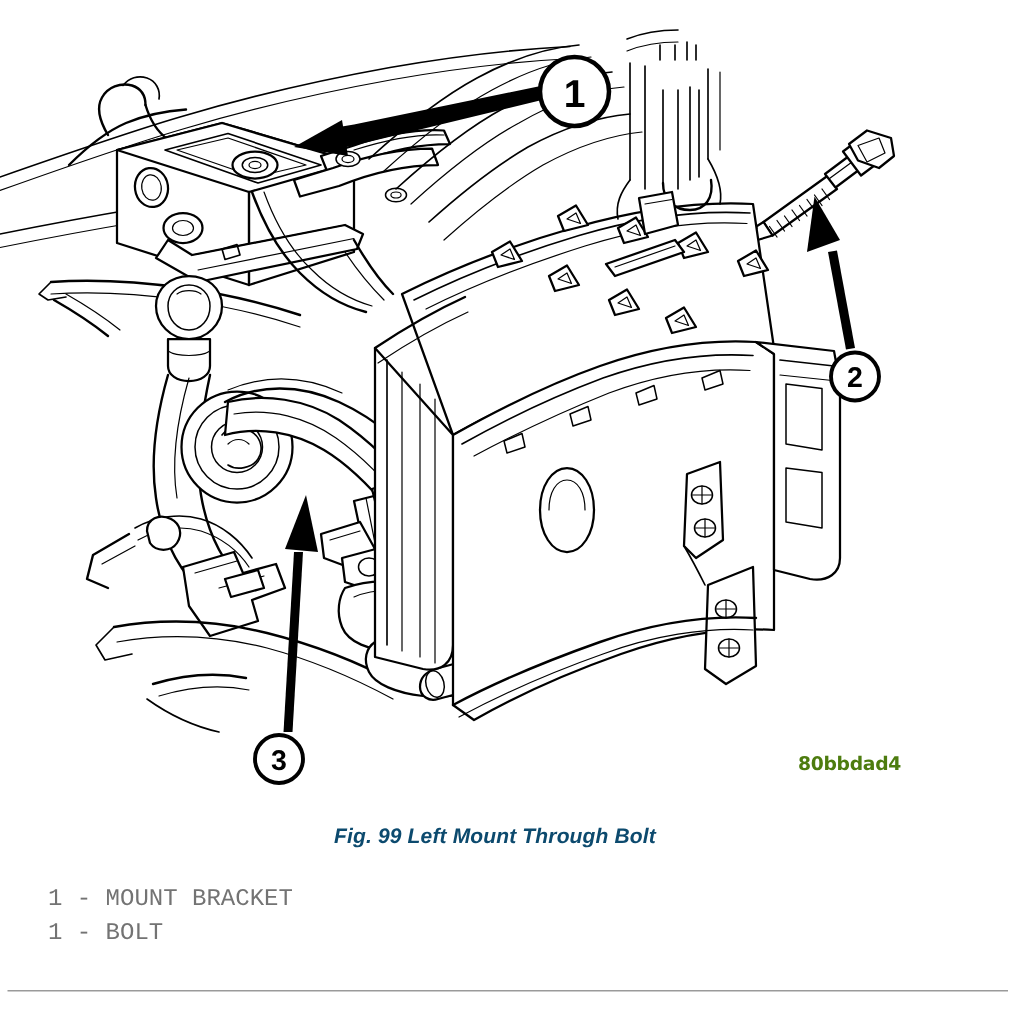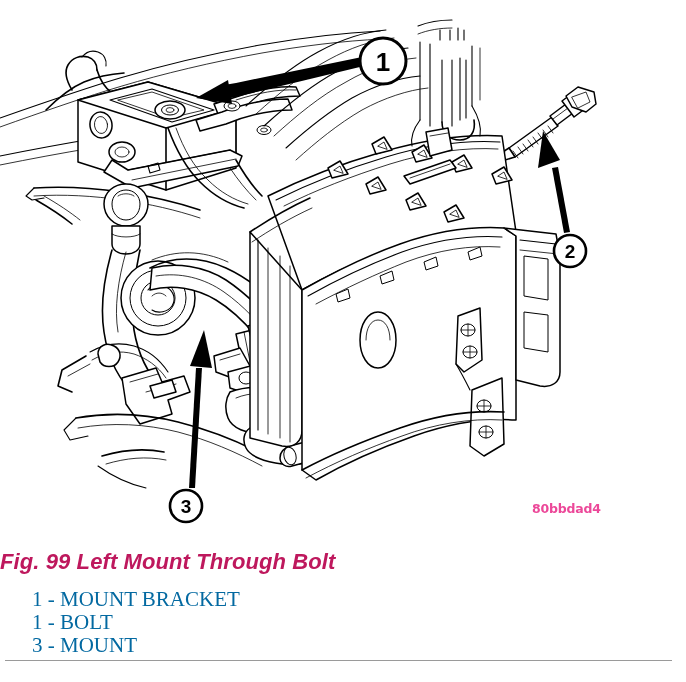--- a/index.html
+++ b/index.html
@@ -30,48 +30,48 @@
     height: 540px;
   }
   .drawing-code {
     position: absolute;
     left: 532px;
     top: 501px;
     font-family: "DejaVu Sans", sans-serif;
     font-size: 12.5px;
     font-weight: bold;
     letter-spacing: -0.2px;
-    color: #ec4899;
+    color: #4d7c0f;
     white-space: nowrap;
     text-align: center;
   }
   #figure-caption {
     position: absolute;
     left: 0;
     top: 549px;
     width: 660px;
-    text-align: left;
+    text-align: center;
     font-family: "Liberation Sans", sans-serif;
     font-style: italic;
     font-weight: bold;
-    font-size: 22px;
+    font-size: 14px;
     letter-spacing: 0.1px;
-    color: #be185d;
+    color: #0c4a6e;
   }
   #legend {
     position: absolute;
     left: 32px;
     top: 588px;
     width: 440px;
   }
   .legend-row {
-    font-family: Liberation Serif, serif;
-    font-size: 21px;
+    font-family: Liberation Mono, monospace;
+    font-size: 16px;
     line-height: 23px;
-    color: #0369a1;
+    color: #737373;
     white-space: nowrap;
   }
   #footer-rule {
     position: absolute;
     left: 5px;
     top: 660px;
     width: 667px;
     height: 1px;
     background: #9a9a9a;
   }
@@ -443,18 +443,17 @@
     </svg>
 
     <div class="drawing-code">80bbdad4</div>
   </div>
 
   <div id="figure-caption">Fig. 99 Left Mount Through Bolt</div>
 
   <div id="legend">
     <div class="legend-row">1 - MOUNT BRACKET</div>
     <div class="legend-row">1 - BOLT</div>
-    <div class="legend-row">3 - MOUNT</div>
   </div>
 
   <div id="footer-rule"></div>
 
 </div>
 
 </body></html>

